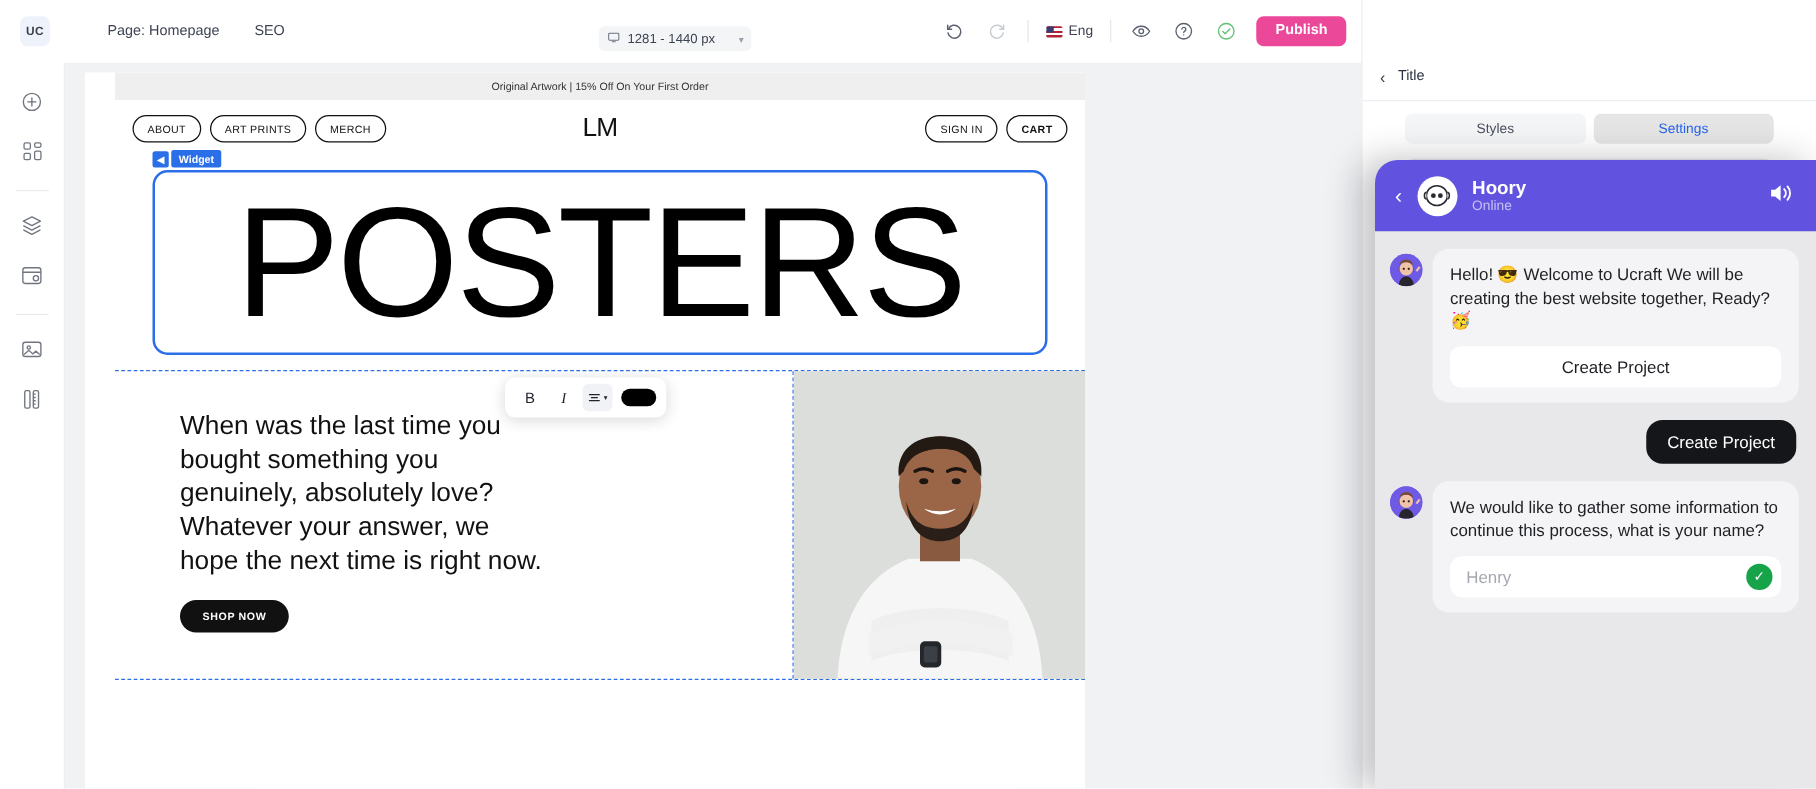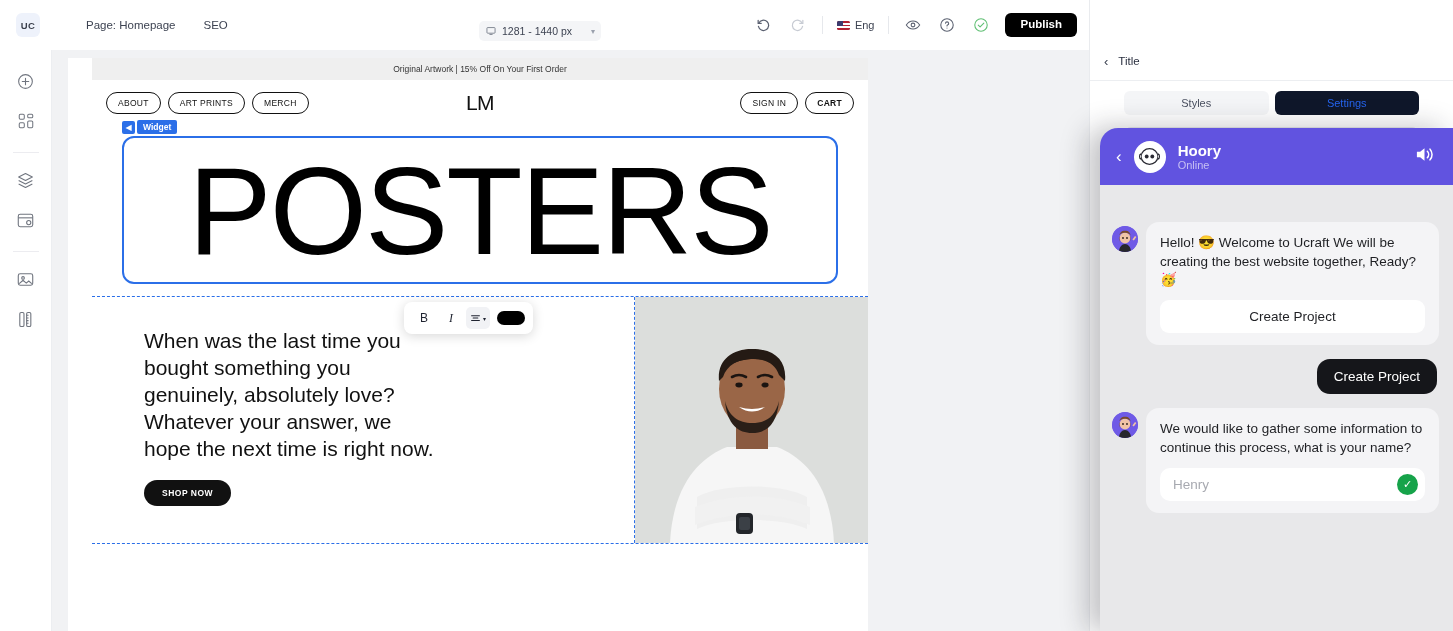--- a/index.html
+++ b/index.html
@@ -47,21 +47,21 @@
   .lang-chip { display: flex; align-items: center; gap: 5px; }
   .flag {
     width: 13px; height: 9px; border-radius: 1.5px; overflow: hidden;
     background: linear-gradient(to bottom,#b22234 0 20%,#fff 20% 40%,#b22234 40% 60%,#fff 60% 80%,#b22234 80% 100%);
     position: relative; flex: none;
   }
   .flag::after { content:""; position:absolute; left:0; top:0; width:6px; height:5px; background:#3c3b6e; }
   .lang-text { font-size: 11px; color: #3d4352; }
   .vdivider { width: 1px; height: 18px; background: #e6e8ec; }
   .publish-btn {
-    background: #000000; color: #fff; font-size: 11.5px; font-weight: 600;
+    background: #ec4899; color: #fff; font-size: 11.5px; font-weight: 600;
     border-radius: 6px; padding: 6px 15px; border: none; cursor: pointer;
     line-height: 1;
   }
 
   
   .leftrail {
     position: absolute; top: 50px; left: 0; width: 52px; height: 581px;
     background: #ffffff; border-right: 1px solid #eceef1;
     display: flex; flex-direction: column; align-items: center; padding-top: 18px;
     z-index: 20;
@@ -170,21 +170,21 @@
   }
   .rp-back { color:#3d4352; font-size: 13px; cursor:pointer; line-height:1; }
   .rp-title { font-size: 11.5px; color: #2b3040; font-weight: 500; }
   .rp-divider { height:1px; background:#eceef1; margin-top: 6px; }
   .rp-body { padding: 10px 34px 0; overflow: hidden; flex: 1; }
   .tabs { display:flex; gap: 6px; margin-bottom: 12px; }
   .tab {
     flex: 1; text-align:center; font-size: 11px; padding: 6px 0; border-radius: 6px;
     color: #4a5060; background:#f4f5f7; cursor:pointer;
   }
-  .tab.active { background:#0f172a; color:#2563eb; }
+  .tab.active { background:#e5e5e5; color:#2563eb; }
 
   .editor {
     border: 1px solid #e7e9ed; border-radius: 7px; overflow: hidden; margin-bottom: 14px;
   }
   .editor-tools {
     display:flex; align-items:center; gap:4px; padding: 5px 6px;
     border-bottom: 1px solid #eef0f3; background:#fff;
   }
   .et-btn {
     width: 26px; height: 22px; display:flex; align-items:center; justify-content:center;
@@ -253,21 +253,21 @@
   }
   .cw-back { color:#fff; font-size: 17px; cursor:pointer; line-height:1; }
   .cw-avatar {
     width: 32px; height: 32px; border-radius: 50%; background:#fff;
     display:flex; align-items:center; justify-content:center; flex:none;
   }
   .cw-names { display:flex; flex-direction:column; line-height:1.15; }
   .cw-title { color:#fff; font-size: 15px; font-weight: 600; }
   .cw-status { color:#c6bff3; font-size: 11px; }
   .cw-sound { margin-left:auto; color:#fff; }
-  .cw-body { flex: 1; padding: 14px 14px 0 12px; overflow: hidden; margin-top: 23px; }
+  .cw-body { flex: 1; padding: 14px 14px 0 12px; overflow: hidden; }
   .msg-row { display:flex; gap: 8px; margin-bottom: 14px; align-items: flex-start; }
   .msg-av {
     width: 26px; height: 26px; border-radius:50%; flex:none; margin-top: 4px;
     background:#6f5ae6; display:flex; align-items:center; justify-content:center;
     font-size: 15px; overflow:hidden;
   }
   .bot-bubble {
     background:#f4f4f6; border-radius: 13px; padding: 12px 14px; flex:1;
   }
   .bot-text { font-size: 13.5px; color:#1f2024; line-height: 1.38; }

